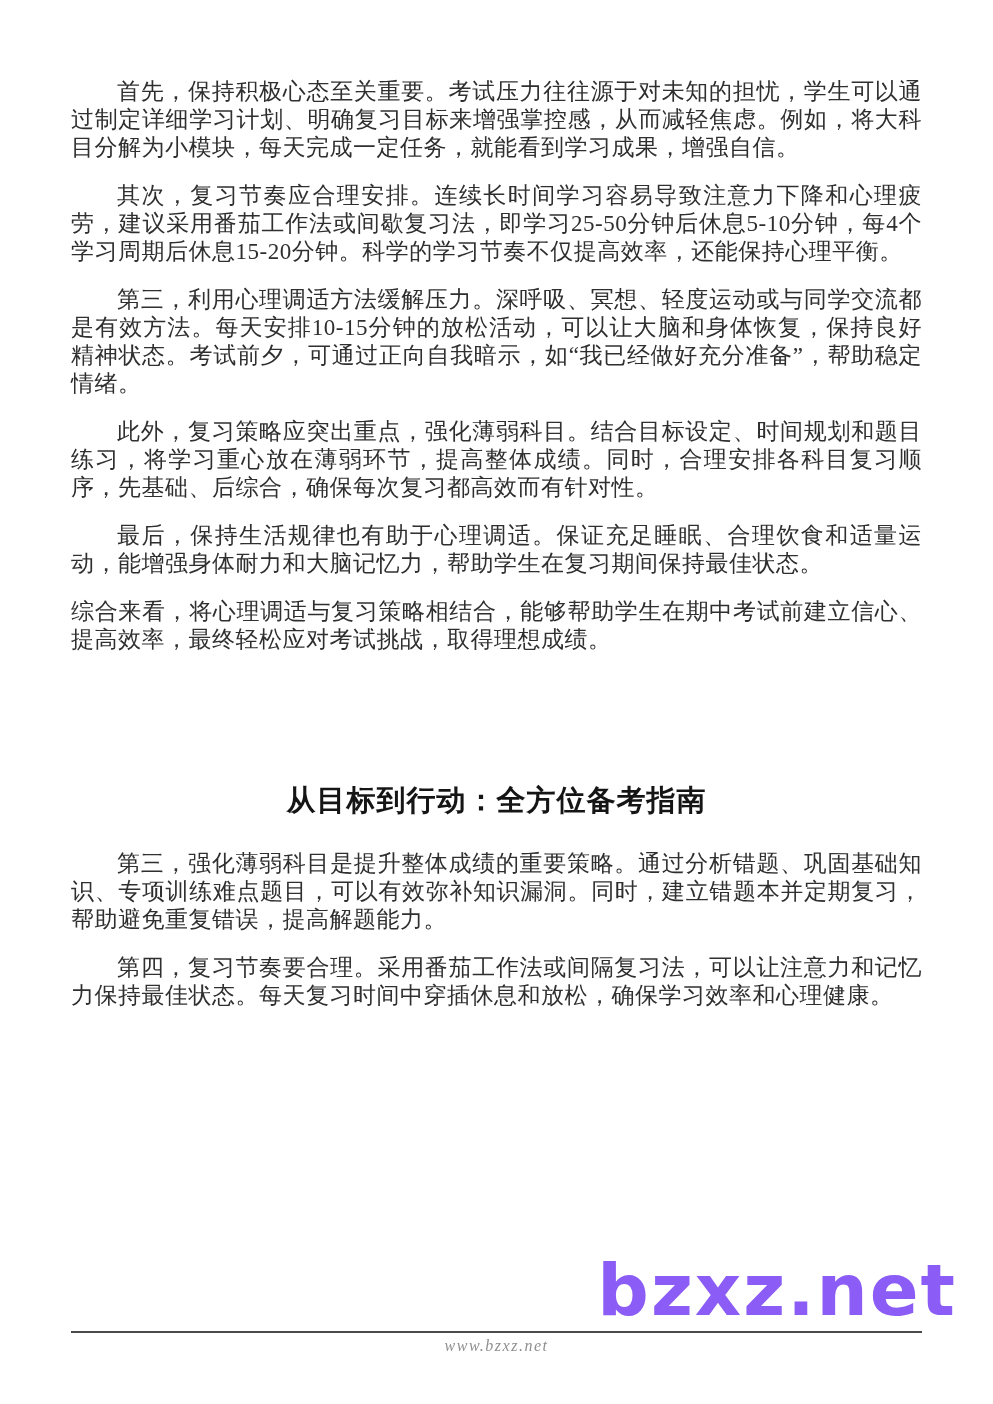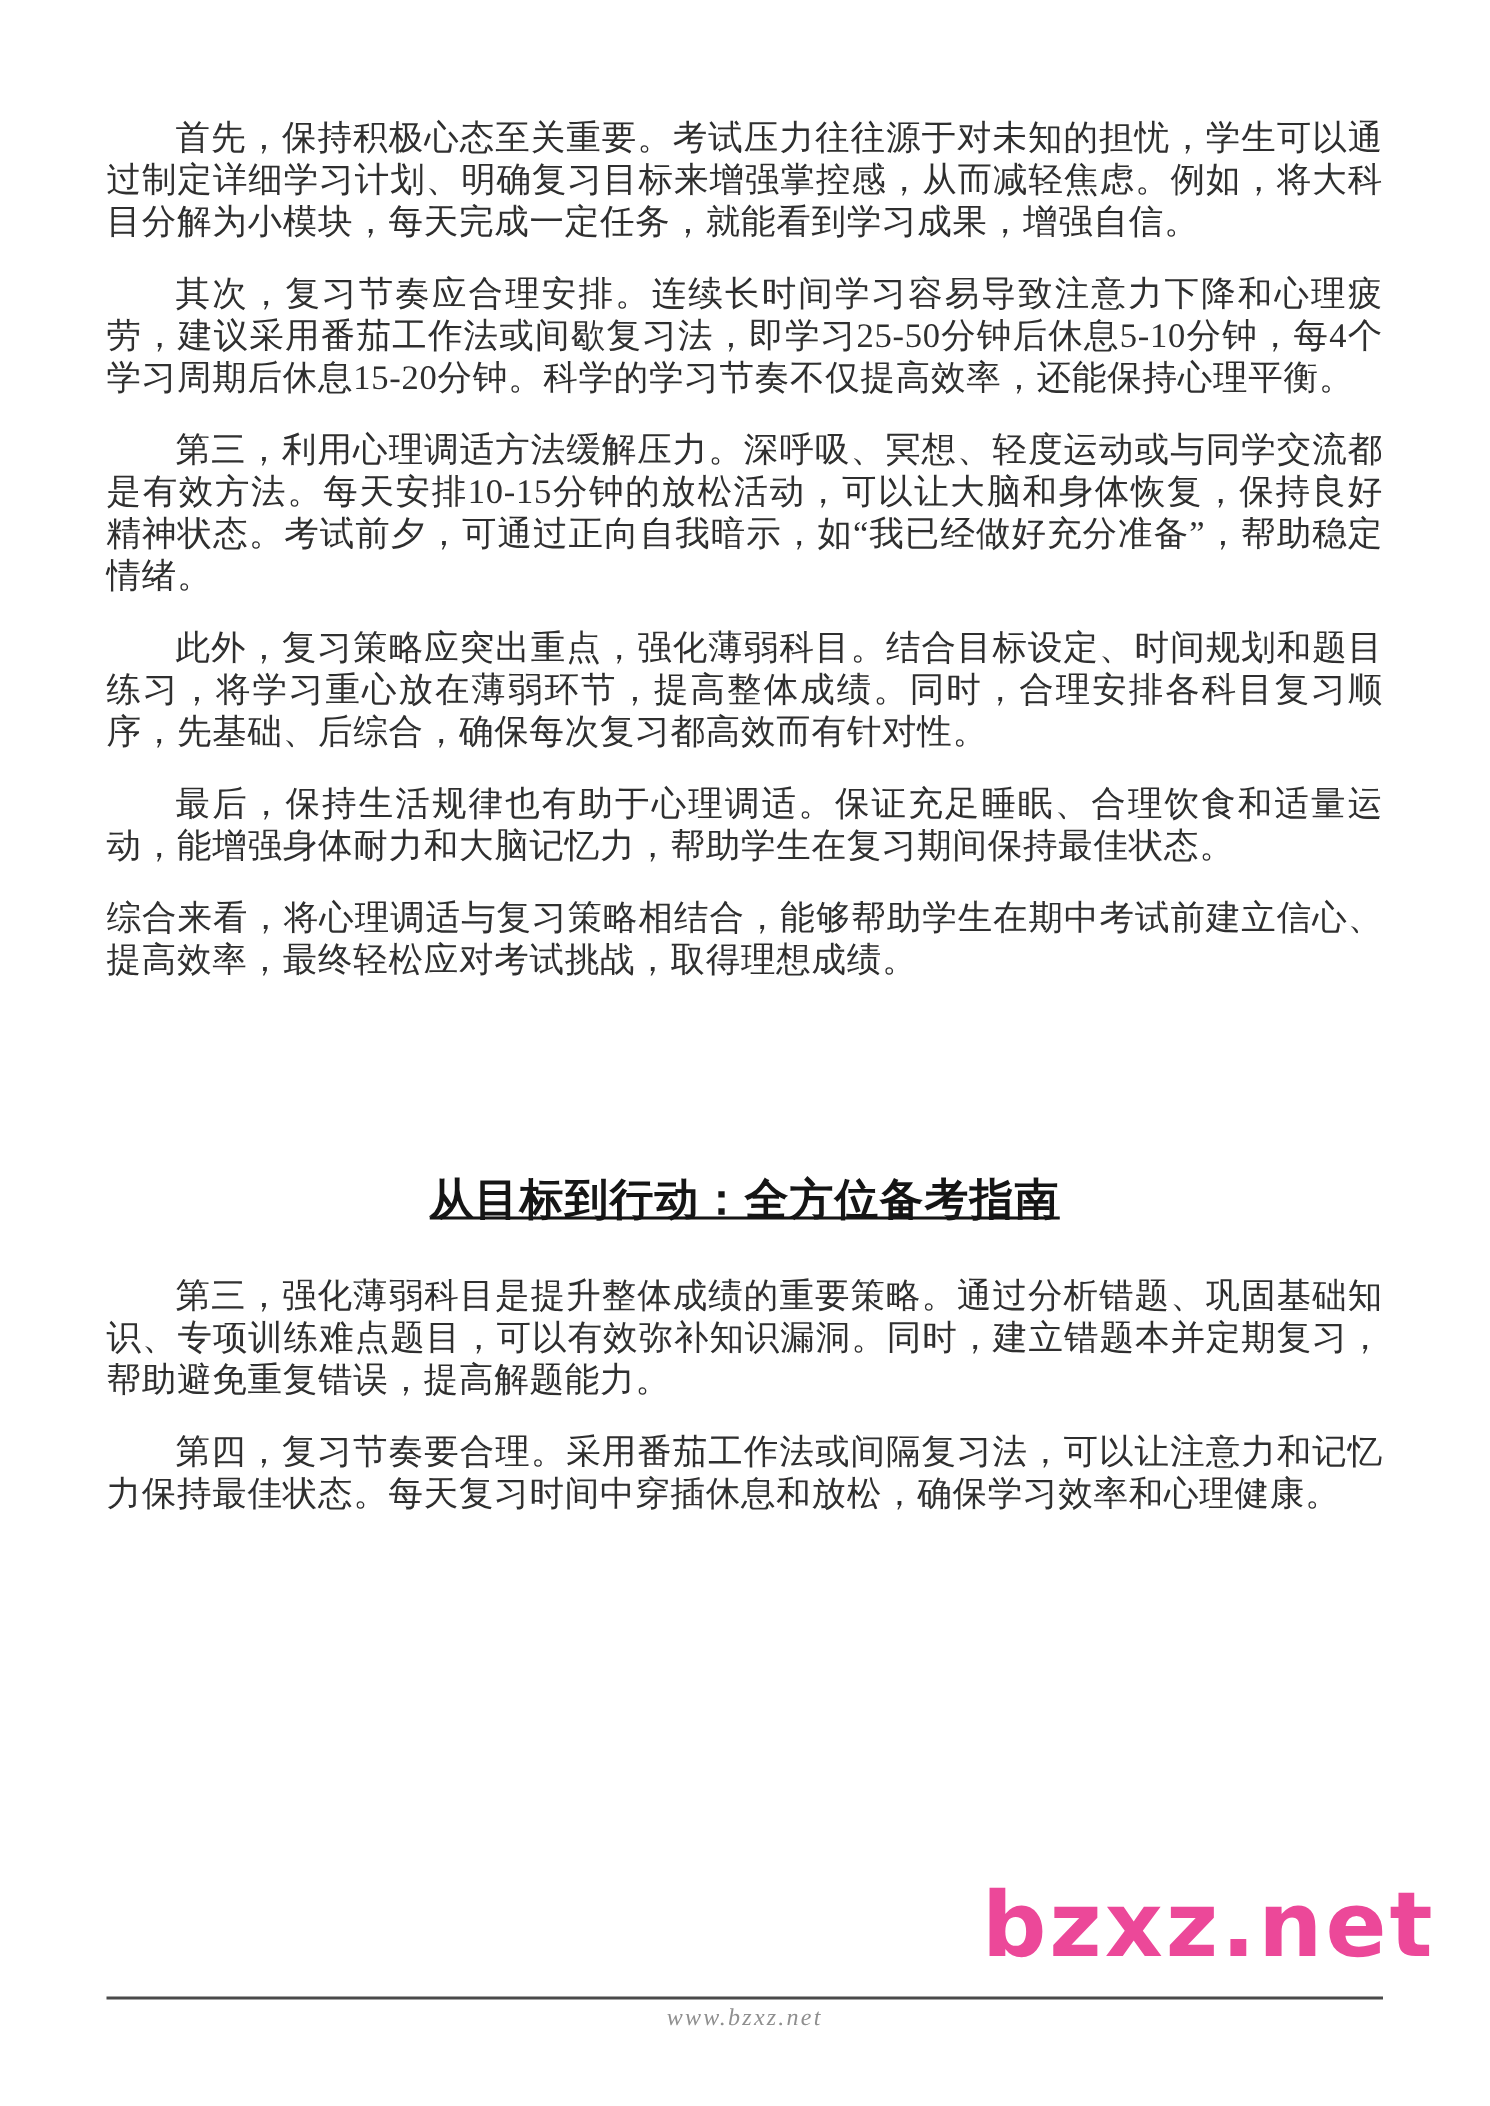--- a/index.html
+++ b/index.html
@@ -15,23 +15,23 @@
     overflow: hidden;
     font-family: "Liberation Serif", "DejaVu Serif", serif;
   }
   .watermark {
     position: absolute;
     top: 1254px;
     right: 36px;
     z-index: 0;
     font-family: "DejaVu Sans", "Liberation Sans", sans-serif;
     font-weight: 700;
-    font-size: 60px;
+    font-size: 72px;
     line-height: 1;
-    color: #ec4899;
+    color: #8b5cf6;
     letter-spacing: 2px;
     user-select: none;
   }
   .content {
     position: absolute;
     left: 71px;
     top: 78px;
     width: 851px;
     z-index: 1;
   }
@@ -48,21 +48,20 @@
   }
   .section-title {
     margin-top: 127px;
     margin-bottom: 31px;
     font-size: 29px;
     line-height: 38px;
     font-weight: 700;
     text-align: center;
     color: #151515;
     letter-spacing: 1px;
-    text-decoration: underline;
   }
   .footer {
     position: absolute;
     left: 71px;
     right: 71px;
     top: 1331px;
     z-index: 1;
     border-top: 2px solid #4a4a4a;
     text-align: center;
     padding-top: 4px;

